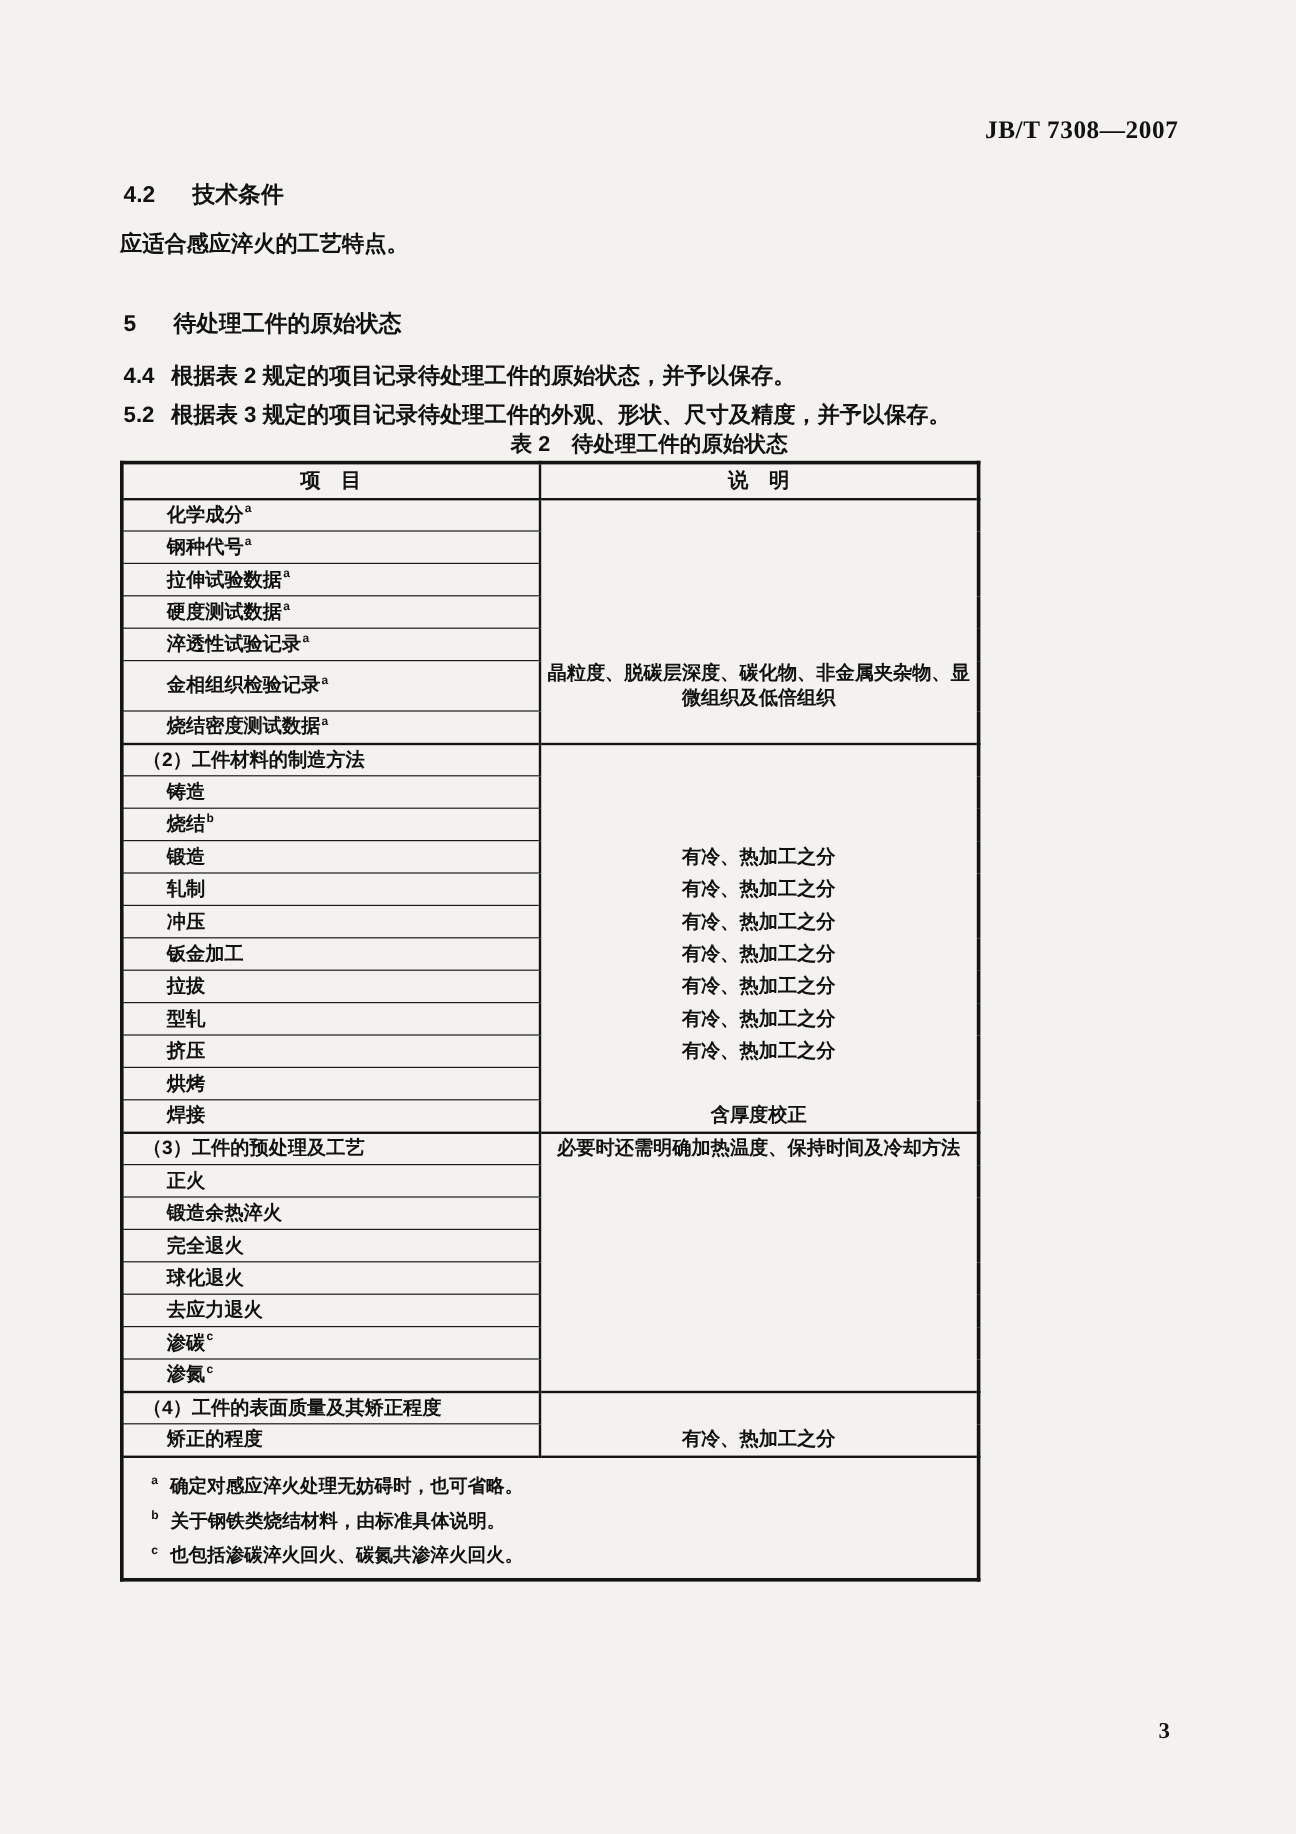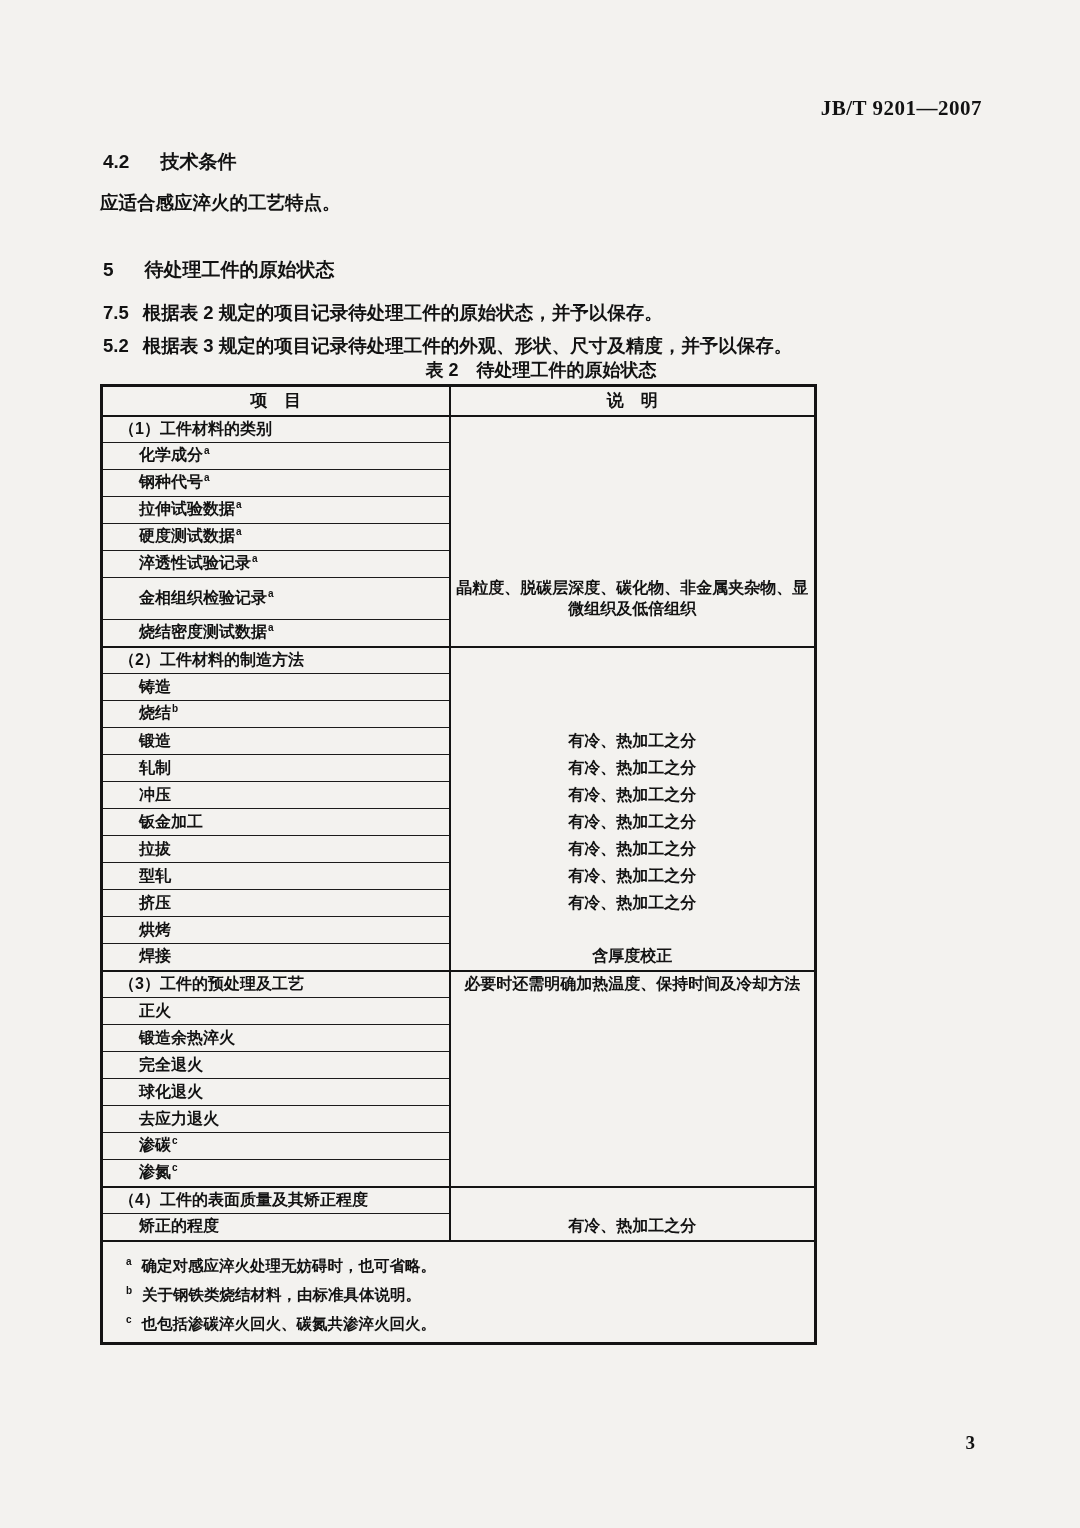--- a/index.html
+++ b/index.html
@@ -85,60 +85,56 @@
     position: absolute; top: 1432px; right: 105px;
     font-weight: bold; font-size: 19px;
     font-family: "Liberation Serif", "DejaVu Serif", serif;
   }
 </style>
 </head>
 <body>
 
 <div class="page">
 
-  <div class="doc-number">JB/T 9201—2007</div>
+  <div class="doc-number">JB/T 7308—2007</div>
 
   <div class="heading h-42">
     <span class="h-num">4.2</span><span>技术条件</span>
   </div>
 
   <div class="para-42">
     <div class="p-line-2">应适合感应淬火的工艺特点。</div>
   </div>
 
   <div class="heading h-5">
     <span class="h-num">5</span><span>待处理工件的原始状态</span>
   </div>
 
   <div class="clause c-51">
-    <span class="c-num">7.5</span><span>根据表 2 规定的项目记录待处理工件的原始状态，并予以保存。</span>
+    <span class="c-num">4.4</span><span>根据表 2 规定的项目记录待处理工件的原始状态，并予以保存。</span>
   </div>
 
   <div class="clause c-52">
     <span class="c-num">5.2</span><span>根据表 3 规定的项目记录待处理工件的外观、形状、尺寸及精度，并予以保存。</span>
   </div>
 
   <div class="table-title">表 2　待处理工件的原始状态</div>
 
   <table class="t2">
     <colgroup>
         <col class="c-item">
         <col class="c-note">
       </colgroup>
     <thead>
       <tr>
         <th class="th-item">项　目</th>
         <th class="th-note">说　明</th>
       </tr>
     </thead>
     <tbody id="t2-body">
-        <tr class="group-row">
-          <td class="item-cell category">（1）工件材料的类别</td>
-          <td class="note-cell"></td>
-        </tr>
         <tr>
           <td class="item-cell">化学成分<sup>a</sup></td>
           <td class="note-cell"></td>
         </tr>
         <tr>
           <td class="item-cell">钢种代号<sup>a</sup></td>
           <td class="note-cell"></td>
         </tr>
         <tr>
           <td class="item-cell">拉伸试验数据<sup>a</sup></td>

